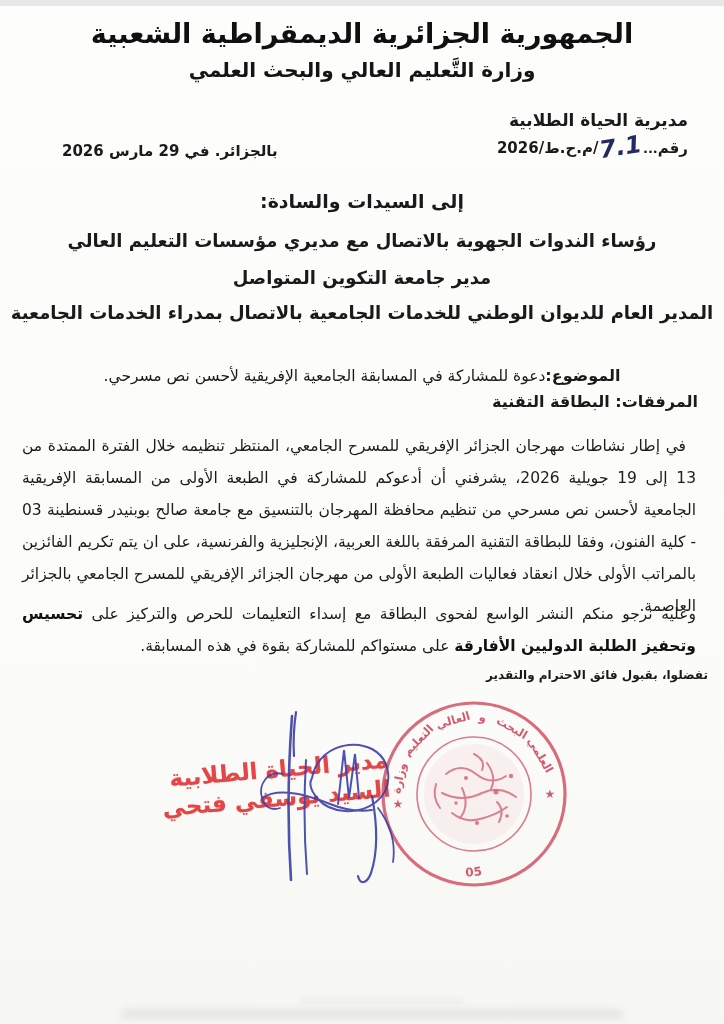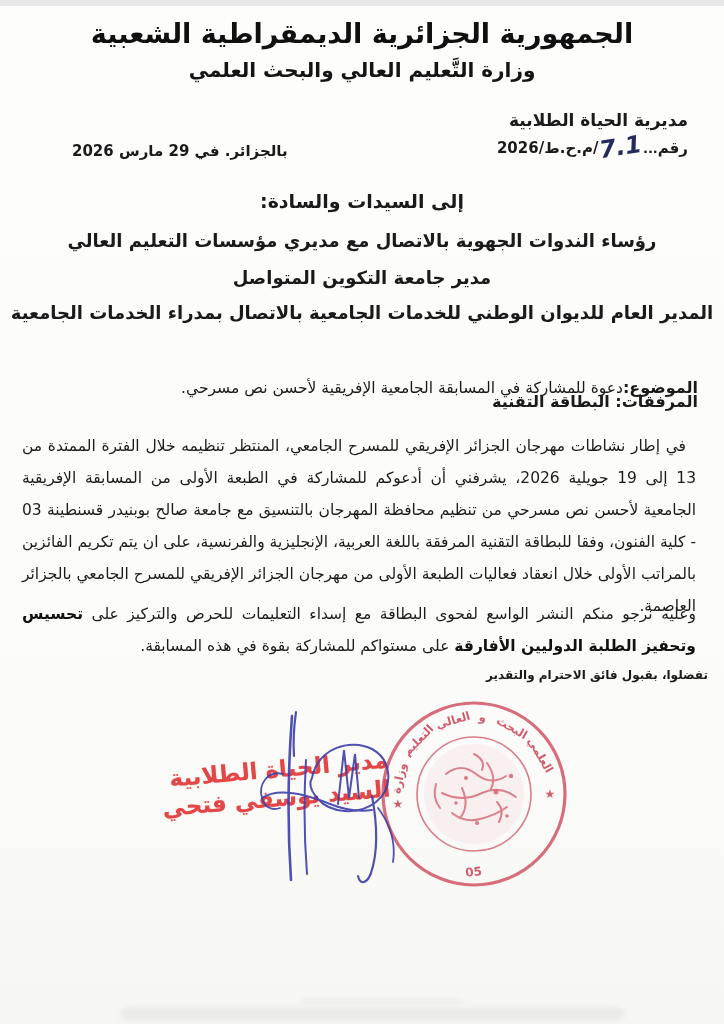--- a/index.html
+++ b/index.html
@@ -20,26 +20,26 @@
   .directorate{top:104px;right:36px;font-size:17px;font-weight:bold;}
   .refline{top:126px;right:36px;font-size:15px;font-weight:bold;line-height:26px;white-space:nowrap;}
   .ref-dots{letter-spacing:1px;font-size:13px;}
   .hand-num{
     display:inline-block;
     font-size:24px;font-style:italic;font-weight:bold;
     color:#232a5e;
     transform:rotate(-9deg) translateY(2px);
     margin:0 1px;
   }
-  .placedate{top:136px;left:72px;font-size:15px;font-weight:bold;white-space:nowrap;}
+  .placedate{top:136px;left:62px;font-size:15px;font-weight:bold;white-space:nowrap;}
   .salutation{top:184px;font-size:19px;font-weight:bold;}
   .recip-0{top:224px;font-size:18px;font-weight:bold;}
   .recip-1{top:261px;font-size:18px;font-weight:bold;}
   .recip-2{top:296px;font-size:18px;font-weight:bold;}
-  .subject{top:372px;right:26px;left:26px;font-size:15.5px;}
+  .subject{top:360px;right:26px;left:26px;font-size:15.5px;text-align:center;}
   .subject b{font-size:16px;}
   .attach{top:386px;right:26px;left:26px;font-size:16px;font-weight:bold;}
   .para{right:28px;left:22px;font-size:15.5px;line-height:32px;text-align:justify;color:#1c1c1c;}
   .para1{top:424px;text-indent:10px;}
   .para2{top:592px;}
   .para2 strong{color:#111;}
   .closing{top:662px;right:16px;font-size:12px;font-weight:bold;}
   .name-stamp{
     top:750px;left:146px;width:268px;
     text-align:center;

